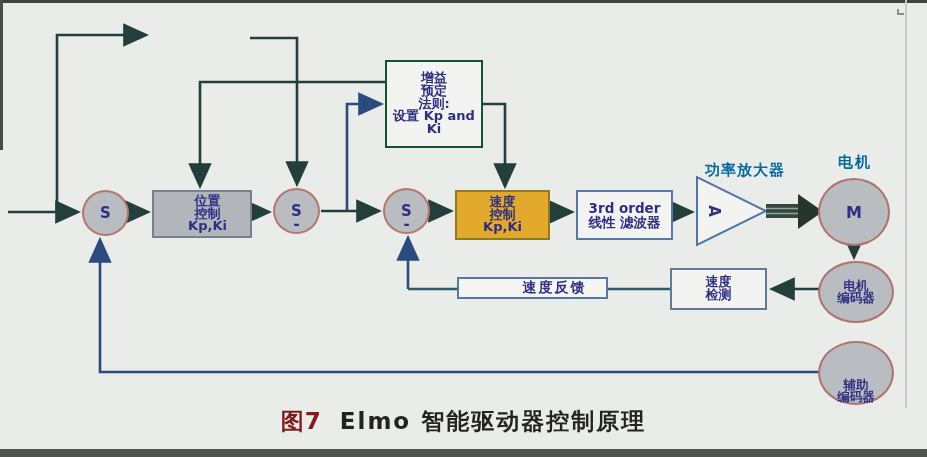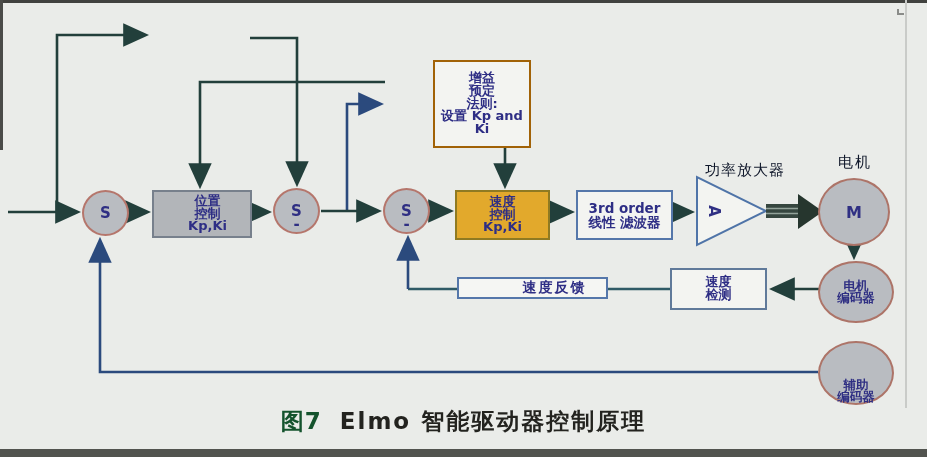--- a/index.html
+++ b/index.html
@@ -9,22 +9,22 @@
     font-family:"DejaVu Sans","Liberation Sans",sans-serif;
   }
   .stage svg{position:absolute;left:0;top:0;}
   .abs{position:absolute;box-sizing:border-box;}
   .box{
     display:flex;align-items:center;justify-content:center;text-align:center;
     white-space:pre-line;font-weight:bold;color:#2e2e85;
   }
   .ff-box{left:150px;top:18px;width:100px;height:42px;background:#c9a3b4;border:2px solid #5c5c84;
           font-style:italic;font-size:16px;color:#4a2d86;font-family:"DejaVu Serif","Liberation Serif",serif;}
-  .gain-box{left:385px;top:60px;width:98px;height:88px;background:#f3f4f1;border:2px solid #a16207;
-            font-size:13px;line-height:0.98;margin-left:48px;}
+  .gain-box{left:385px;top:60px;width:98px;height:88px;background:#f3f4f1;border:2px solid #14532d;
+            font-size:13px;line-height:0.98;}
   .pos-box{left:152px;top:190px;width:100px;height:48px;background:#b2b5b9;border:2px solid #77808c;
            font-size:13px;line-height:0.95;padding-left:11px;}
   .speed-box{left:455px;top:190px;width:95px;height:50px;background:#e2a92c;border:2px solid #8f7a22;
              font-size:13px;line-height:0.95;}
   .filter-box{left:576px;top:190px;width:97px;height:50px;background:#f3f4f1;border:2px solid #5577aa;
               font-size:13.5px;line-height:1.05;}
   .fbbar{left:457px;top:277px;width:151px;height:22px;background:#f5f6f3;border:2px solid #5577aa;
          font-size:14px;letter-spacing:2px;padding-left:44px;}
   .detect-box{left:670px;top:268px;width:97px;height:42px;background:#f3f4f1;border:2px solid #607a9a;
               font-size:13px;line-height:0.98;}
@@ -39,28 +39,28 @@
   .sum2{left:273px;top:188px;}
   .sum3{left:383px;top:188px;}
   .circle{
     border-radius:50%;background:#b9bcc1;border:2px solid #ad7468;
     display:flex;align-items:center;justify-content:center;text-align:center;
     white-space:pre-line;font-weight:bold;color:#2f2f83;
   }
   .motor{left:818px;top:178px;width:72px;height:68px;font-size:16px;}
   .menc{left:818px;top:261px;width:76px;height:62px;font-size:12.5px;line-height:0.98;}
   .aenc{left:818px;top:341px;width:76px;height:64px;font-size:12.5px;line-height:0.98;align-items:flex-end;}
-  .free-label{font-weight:normal;color:#0f172a;white-space:nowrap;}
+  .free-label{font-weight:bold;color:#0369a1;white-space:nowrap;}
   .amp-label{left:705px;top:161px;font-size:15px;letter-spacing:1px;}
   .motor-label{left:838px;top:153px;font-size:15px;letter-spacing:2px;}
   .amp-letter{left:701px;top:200px;width:26px;height:22px;display:flex;align-items:center;justify-content:center;
               transform:rotate(90deg);font-weight:bold;font-size:15px;color:#2f2f83;}
   .caption{left:0;right:0;top:406px;display:flex;justify-content:center;align-items:baseline;gap:18px;
            font-weight:bold;font-size:23px;letter-spacing:1px;}
-  .caption .fig-no{color:#14532d;}
+  .caption .fig-no{color:#7f1d1d;}
   .caption .fig-title{color:#23231f;letter-spacing:2px;}
   
   .edge-top{left:0;top:0;width:927px;height:3px;background:#41423f;}
   .edge-left{left:0;top:0;width:3px;height:150px;background:#4a4b48;}
   .edge-bottom{left:0;top:449px;width:927px;height:8px;background:#52544f;}
   .edge-right-line{left:905px;top:0;width:2px;height:408px;background:#c9cbc8;}
   .mark-tr{left:897px;top:9px;width:7px;height:6px;border-left:2px solid #8a8c89;border-bottom:2px solid #8a8c89;}
 </style>
 </head>
 <body>

